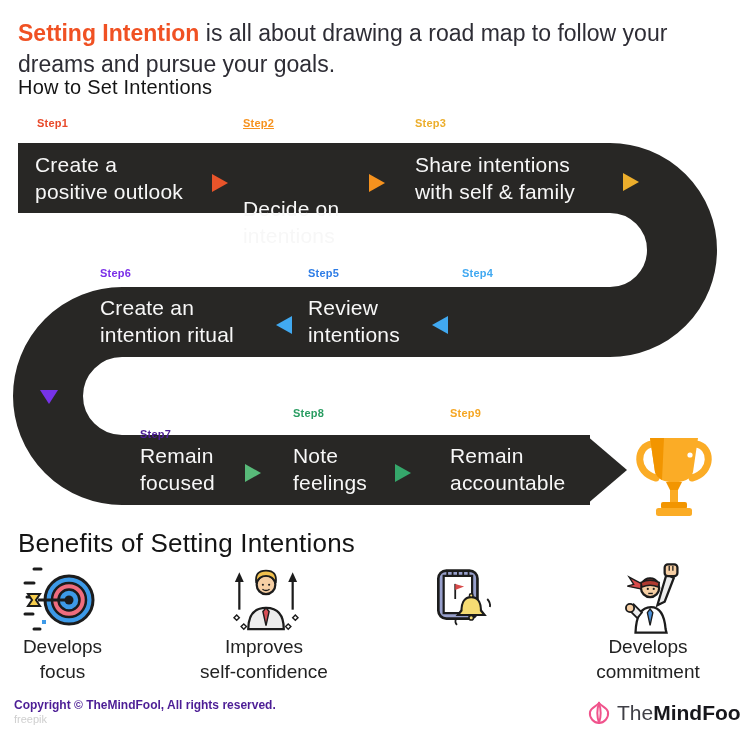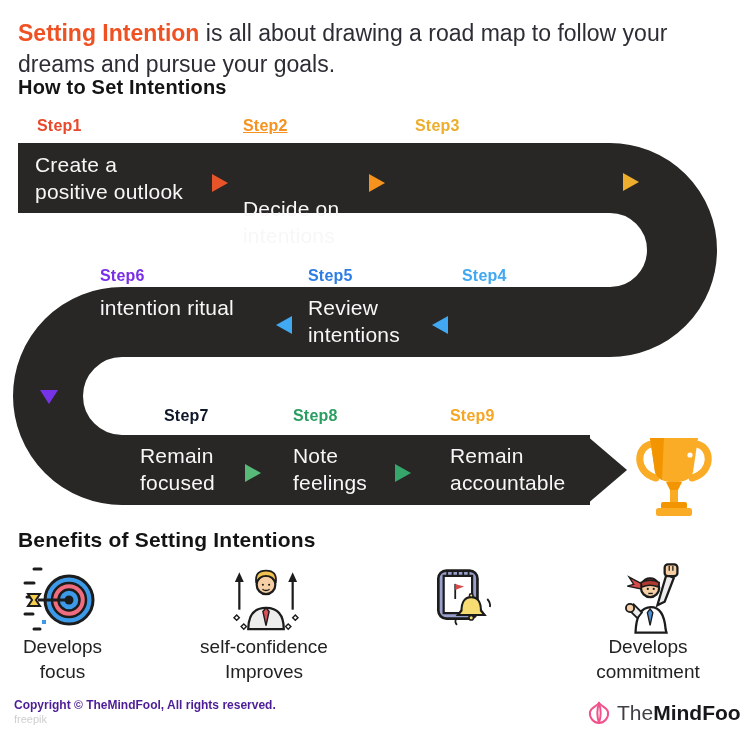--- a/index.html
+++ b/index.html
@@ -2,22 +2,22 @@
 <html><head>
 <meta charset="utf-8">
 <style>
   html,body{margin:0;padding:0;}
   body{font-family:"Liberation Sans",sans-serif;background:#fff;}
   #stage{position:relative;width:740px;height:739px;background:#ffffff;overflow:hidden;}
   .abs{position:absolute;}
   #road-svg{position:absolute;left:0;top:0;width:740px;height:739px;pointer-events:none;}
   .intro{left:18px;top:18px;width:712px;font-size:23px;line-height:31px;color:#2e2d35;font-weight:500;}
   .intro .hl{font-weight:700;}
-  .sec-title{font-size:20px;font-weight:700;color:#141414;letter-spacing:.2px;}
-  .step-label{font-size:16px;font-weight:700;letter-spacing:.2px;}
+  .sec-title{font-size:20px;font-weight:400;color:#141414;letter-spacing:.2px;}
+  .step-label{font-size:11px;font-weight:700;letter-spacing:.2px;}
   .road-text{font-size:21px;line-height:27px;font-weight:400;letter-spacing:.2px;}
   .benefit-label{font-size:19px;line-height:25px;color:#222;text-align:center;font-weight:400;}
   .copyright{font-size:12px;font-weight:700;color:#4c1d95;}
   .watermark{font-size:11px;color:#cfcfcf;}
   .logo-text{font-size:21px;color:#17171c;}
   .logo-text .thin{font-weight:400;color:#3f3f46;}
   .logo-text .bold{font-weight:700;}
 </style>
 </head>
 <body>
@@ -50,34 +50,39 @@
   </svg>
 
   <div class="abs step-label" style="left: 37px; top: 117px; color: rgb(232, 73, 42);">Step1</div>
   <div class="abs step-label" style="left: 243px; top: 117px; color: rgb(246, 146, 30); text-decoration: underline;">Step2</div>
   <div class="abs step-label" style="left: 415px; top: 117px; color: rgb(236, 174, 44);">Step3</div>
 
   <div class="abs step-label" style="left: 100px; top: 267px; color: rgb(122, 46, 232);">Step6</div>
   <div class="abs step-label" style="left: 308px; top: 267px; color: rgb(46, 125, 230);">Step5</div>
   <div class="abs step-label" style="left: 462px; top: 267px; color: rgb(65, 169, 241);">Step4</div>
 
-  <div class="abs step-label" style="left: 140px; top: 407px; color: #0f172a; margin-left: 24px;">Step7</div>
+  <div class="abs step-label" style="left: 140px; top: 428px; color: #4c1d95;">Step7</div>
   <div class="abs step-label" style="left: 293px; top: 407px; color: rgb(42, 157, 98);">Step8</div>
   <div class="abs step-label" style="left: 450px; top: 407px; color: rgb(245, 166, 35); text-align: right;">Step9</div>
 
   <div class="abs road-text" style="left: 35px; top: 151px; color: rgb(247, 247, 247);">
     <div>Create a</div>
       <div>positive outlook</div>
     </div>
   <div class="abs road-text" style="left: 243px; top: 151px; color: rgb(247, 247, 247); margin-top: 44px;">
     <div>Decide on</div>
       <div>intentions</div>
     </div>
+  <div class="abs road-text" style="left: 415px; top: 151px; color: rgb(247, 247, 247);">
+    <div>Share intentions</div>
+      <div>with self &amp; family</div>
+    </div>
 
   <div class="abs road-text" style="left: 100px; top: 294px; color: rgb(247, 247, 247);">
+    <div>Create an</div>
       <div>intention ritual</div>
     </div>
   <div class="abs road-text" style="left: 308px; top: 294px; color: rgb(247, 247, 247);">
     <div>Review</div>
       <div>intentions</div>
     </div>
 
   <div class="abs road-text" style="left: 140px; top: 442px; color: rgb(247, 247, 247);">
     <div>Remain</div>
       <div>focused</div>
@@ -96,21 +101,21 @@
     <path d="M66 12 C82 14 84 40 62 46" fill="none" stroke-width="7" stroke-linecap="round" stroke="#fbac26"></path>
     <path d="M20 6 H68 L63 40 C60 54 28 54 25 40 Z" fill="#fbac26"></path>
     <path d="M20 6 H34 L32 48 C28 46 26 43 25 40 Z" fill="#f29500"></path>
     <circle cx="60" cy="23" r="2.6" fill="#ffffff"></circle>
     <polygon points="36,50 52,50 48,58 40,58" fill="#f29500"></polygon>
     <rect x="40" y="58" width="8" height="13" fill="#fbac26"></rect>
     <rect x="31" y="70" width="26" height="7" rx="2" fill="#f29500"></rect>
     <rect x="26" y="76" width="36" height="8" rx="2.5" fill="#fbac26"></rect>
   </svg>
 
-  <h2 class="abs sec-title" style="left:18px;top:528px;margin:0;font-size:21px;">Benefits of Setting Intentions</h2>
+  <h2 class="abs sec-title" style="left:18px;top:528px;margin:0;font-size:26px;">Benefits of Setting Intentions</h2>
 
   <svg class="abs" style="left:22px;top:564px" width="80" height="72" viewBox="0 0 80 72">
     <g stroke="#1c1c1c" stroke-width="3" stroke-linecap="round">
       <line x1="12" y1="5" x2="19" y2="5"></line>
         <line x1="3" y1="19" x2="12" y2="19"></line>
       <line x1="5" y1="33" x2="10" y2="33"></line>
         <line x1="3" y1="50" x2="11" y2="50"></line>
       <line x1="12" y1="65" x2="18" y2="65"></line>
     </g>
     <rect x="20" y="56" width="4" height="4" fill="#3d9ae8"></rect>
@@ -179,22 +184,22 @@
     <polygon points="44,52 41,56 44,70 47,56" fill="#4a90d9" stroke="#1c1c1c" stroke-width="1.5"></polygon>
     <polygon points="30,62 21,53 26,47 35,56" fill="#ededed" stroke="#1c1c1c" stroke-width="2"></polygon>
     <circle cx="22" cy="51" r="4.5" fill="#f6cfa4" stroke="#1c1c1c" stroke-width="2"></circle>
   </svg>
 
   <div class="abs benefit-label" style="left:10px;top:634px;width:105px">
     <div>Develops</div>
       <div>focus</div>
     </div>
   <div class="abs benefit-label" style="left:186px;top:634px;width:156px">
-    <div>self-confidence</div>
-      <div>Improves</div>
+    <div>Improves</div>
+      <div>self-confidence</div>
     </div>
   <div class="abs benefit-label" style="left:578px;top:634px;width:140px">
     <div>Develops</div>
       <div>commitment</div>
     </div>
 
   <div class="abs copyright" style="left:14px;top:698px">Copyright © TheMindFool, All rights reserved.</div>
   <div class="abs watermark" style="left:14px;top:713px">freepik</div>
 
   <div class="abs" style="left:586px;top:700px;display:flex;align-items:center;gap:5px">

